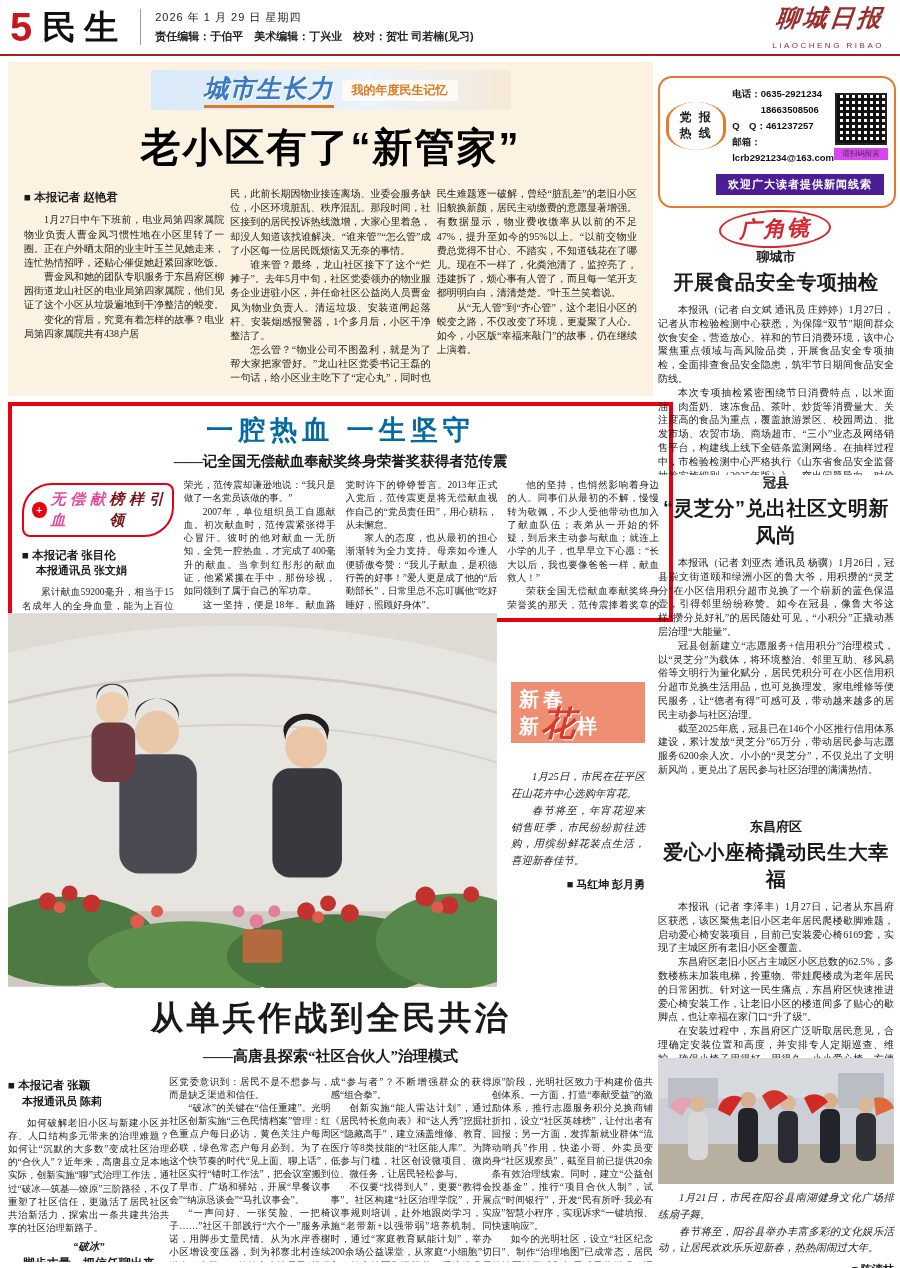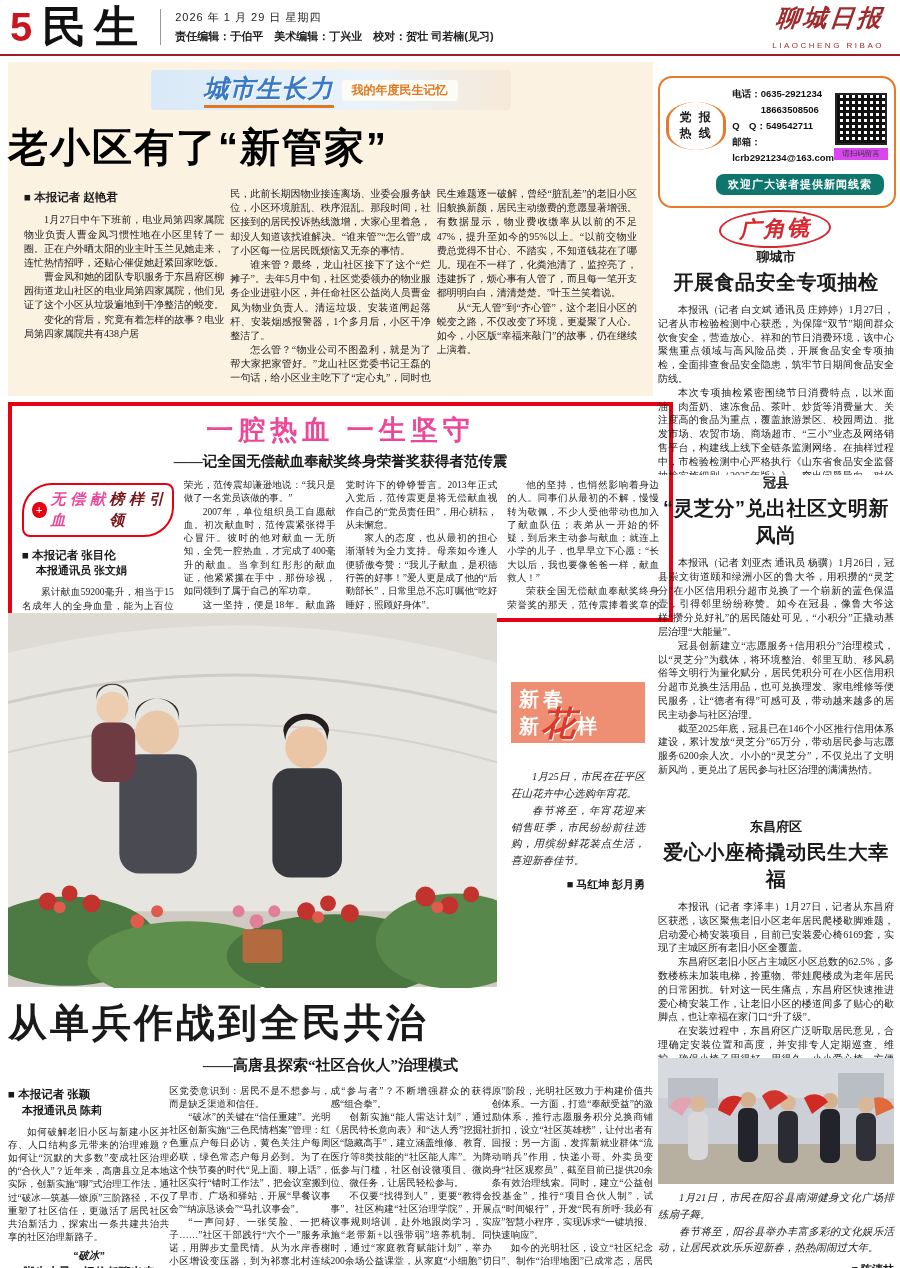--- a/index.html
+++ b/index.html
@@ -5,47 +5,47 @@
   html,body{margin:0;padding:0;background:#fff;}
   .page{position:relative;width:900px;height:1268px;background:#fff;overflow:hidden;
         font-family:"Liberation Serif","DejaVu Serif",serif;color:#1a1a1a;}
   .abs{position:absolute;}
   .sans{font-family:"Liberation Sans","DejaVu Sans",sans-serif;}
 
   
   .mast{left:0;top:0;width:900px;height:54px;border-bottom:2px solid #9e1f24;background:#fff;}
   .mast-inner{display:flex;align-items:center;height:100%;padding:0 10px;}
   .pageno{font-size:40px;font-weight:900;color:#c8161e;line-height:1;margin-right:10px;}
-  .secname{font-size:44px;font-weight:900;color:#111;letter-spacing:8px;line-height:1;}
+  .secname{font-size:34px;font-weight:900;color:#111;letter-spacing:8px;line-height:1;}
   .mast-div{width:1px;height:36px;background:#999;margin:0 14px;}
   .mast-meta{display:flex;flex-direction:column;gap:4px;}
   .mast-date{font-size:11px;color:#222;letter-spacing:1px;}
   .mast-editors{font-size:11px;font-weight:bold;color:#222;}
   .mast-right{margin-left:auto;text-align:right;padding-right:6px;}
   .paper-logo{font-size:24px;font-weight:900;color:#9e2a2b;font-style:italic;letter-spacing:3px;
               transform:skewX(-6deg);display:inline-block;}
   .paper-latin{font-size:8px;color:#9e2a2b;letter-spacing:2.5px;font-family:"Liberation Sans",sans-serif;}
 
   
   .feature{left:8px;top:62px;width:645px;height:334px;background:#fcf2e2;padding:0;}
   .banner{margin:8px auto 0 auto;width:360px;height:40px;display:flex;align-items:center;justify-content:center;
           background:linear-gradient(90deg,#d9e9f7,#eaf3fb 60%,#f6e9d8);border-radius:4px;gap:8px;}
   .banner-main{font-size:25px;font-weight:900;font-style:italic;color:#3a79c3;letter-spacing:1px;
                text-shadow:1px 1px 0 #fff;border-bottom:3px solid #e07820;}
   .banner-sub{font-size:12px;font-weight:900;color:#e07820;background:#fdfbf6;padding:2px 10px;border-radius:3px;}
-  .feat-headline{text-align:left;font-size:40px;font-weight:900;letter-spacing:2px;margin-top:10px;color:#000;}
+  .feat-headline{text-align:center;font-size:40px;font-weight:900;letter-spacing:2px;margin-top:10px;color:#000;}
   .feat-body{display:flex;gap:6px;padding:12px 16px 0 16px;height:196px;overflow:hidden;}
   .fcol{flex:1;font-size:10px;line-height:1.42;text-align:justify;overflow:hidden;height:196px;}
   .byline{font-weight:bold;font-size:11.5px;margin:2px 0 8px 0;font-family:"Liberation Sans",sans-serif;}
   .byline2{font-weight:bold;font-size:11px;margin:0 0 8px 14px;font-family:"Liberation Sans",sans-serif;}
   p.bp{margin:0;text-indent:2em;}
 
   
   .redbox{left:8px;top:402px;width:637px;height:200px;border:4px solid #e60012;background:#fff;padding:6px 10px;}
-  .blood-headline{text-align:center;font-size:27px;font-weight:900;letter-spacing:5px;color:#ec4899;}
+  .blood-headline{text-align:center;font-size:27px;font-weight:900;letter-spacing:5px;color:#0369a1;}
   .blood-subhead{text-align:center;font-size:14.5px;font-weight:bold;margin-top:4px;}
   .blood-body{display:flex;gap:10px;margin-top:8px;height:132px;overflow:hidden;}
   .bcol{flex:1;font-size:9.5px;line-height:1.4;text-align:justify;overflow:hidden;}
   .blood-logo{border:2px solid #e60012;border-radius:30px 8px 30px 8px;padding:4px 8px;display:flex;
               align-items:center;gap:4px;width:fit-content;margin:4px 0 10px 0;background:#fff;}
   .heart{width:16px;height:16px;border-radius:50%;background:#e60012;color:#fff;font-weight:900;
          display:flex;align-items:center;justify-content:center;font-size:12px;line-height:1;}
   .logo-t1{font-size:15px;font-weight:900;font-style:italic;color:#ec4899;}
   .logo-t2{font-size:15px;font-weight:900;font-style:italic;color:#7a1418;}
 
@@ -56,41 +56,41 @@
   .flower-label{width:118px;background:#ee8e72;color:#fff;padding:6px 8px;line-height:1.1;}
   .flower-l1{font-size:20px;font-weight:900;letter-spacing:4px;}
   .flower-l2{font-size:20px;font-weight:900;display:flex;align-items:flex-end;gap:2px;}
   .hua{font-size:34px;font-weight:900;color:#d93a2b;font-style:italic;font-family:"Liberation Serif",serif;
        text-shadow:1px 1px 0 #fff;line-height:.8;}
   .photo-cap{margin-top:26px;font-size:10.5px;line-height:1.6;font-style:italic;text-align:justify;}
   .photo-credit{margin-top:6px;text-align:right;font-weight:bold;font-size:11px;font-style:normal;}
 
   
   .partner{left:8px;top:996px;width:645px;height:272px;overflow:hidden;}
-  .partner-headline{text-align:left;font-size:39px;font-weight:900;letter-spacing:3px;}
+  .partner-headline{text-align:center;font-size:33px;font-weight:900;letter-spacing:3px;}
   .partner-subhead{text-align:center;font-size:15px;font-weight:bold;margin-top:6px;}
   .partner-body{display:flex;margin-top:10px;height:186px;overflow:hidden;}
   .pcol{flex:1;font-size:9.5px;line-height:1.38;text-align:justify;overflow:hidden;}
   .subh{text-align:center;margin:5px 0 2px 0;}
   .subh .s1{font-style:italic;font-weight:bold;font-size:10.5px;display:block;}
   .subh .s2{font-weight:900;font-size:12px;display:block;font-family:"Liberation Sans",sans-serif;}
 
   
   .hotline{left:658px;top:76px;width:234px;height:128px;border:2px solid #e8782a;border-radius:14px;background:#fff;}
   .hot-row{display:flex;align-items:center;height:88px;padding:4px 6px 0 6px;}
   .hot-tab{width:52px;text-align:center;font-size:12px;font-weight:900;line-height:1.3;letter-spacing:2px;
            border-left:3px solid #e8782a;border-right:3px solid #e8782a;border-radius:50%/40%;padding:8px 2px;}
   .hot-info{flex:1;font-size:9.5px;font-weight:bold;line-height:1.7;padding-left:6px;color:#111;}
   .hot-qr-wrap{width:56px;text-align:center;}
   .qr{width:48px;height:48px;margin:0 auto;border:2px solid #222;
       background-image:repeating-linear-gradient(0deg,#111 0 3px,transparent 3px 6px),
                        repeating-linear-gradient(90deg,#111 0 3px,#fff 3px 6px);}
   .qr-cap{font-size:7.5px;background:#d946ef;margin-top:3px;padding:1px 0;color:#333;}
-  .hot-banner{margin:4px 10px 0 56px;background:#0f766e;color:#fff;text-align:center;font-size:11px;
-              font-weight:bold;border-radius:8px;padding:3px 0;letter-spacing:1px;}
+  .hot-banner{margin:4px 10px 0 56px;background:#4c1d95;color:#fff;text-align:center;font-size:11px;
+              font-weight:bold;border-radius:0;padding:3px 0;letter-spacing:1px;}
 
   .wideangle{left:658px;top:210px;width:234px;text-align:center;}
   .wa-inner{display:inline-block;border:2px solid #d7282f;border-radius:50%;padding:2px 18px;
             transform:rotate(-2deg);color:#d7282f;font-size:22px;font-weight:900;font-style:italic;letter-spacing:2px;}
 
   .rart{left:658px;width:236px;}
   .kicker{text-align:center;font-size:13px;font-weight:bold;margin-bottom:3px;}
   .rhead{text-align:center;font-size:20px;font-weight:900;letter-spacing:0.5px;margin-bottom:7px;
          font-family:"Liberation Sans","DejaVu Sans",sans-serif;}
   .rbody{font-size:10px;line-height:1.38;text-align:justify;overflow:hidden;}
@@ -274,21 +274,21 @@
       </div>
     </div>
   </div>
 
   <div class="abs hotline">
     <div class="hot-row">
       <div class="hot-tab sans">党 报 热 线</div>
       <div class="hot-info sans">
         <div>电话：0635-2921234</div>
         <div>　　　18663508506</div>
-        <div>Q　Q：549542711</div>
+        <div>Q　Q：461237257</div>
         <div>邮箱：lcrb2921234@163.com</div>
       </div>
       <div class="hot-qr-wrap">
         <div class="qr"></div>
         <div class="qr-cap sans">请扫码留言</div>
       </div>
     </div>
     <div class="hot-banner sans">欢迎广大读者提供新闻线索</div>
   </div>
 

